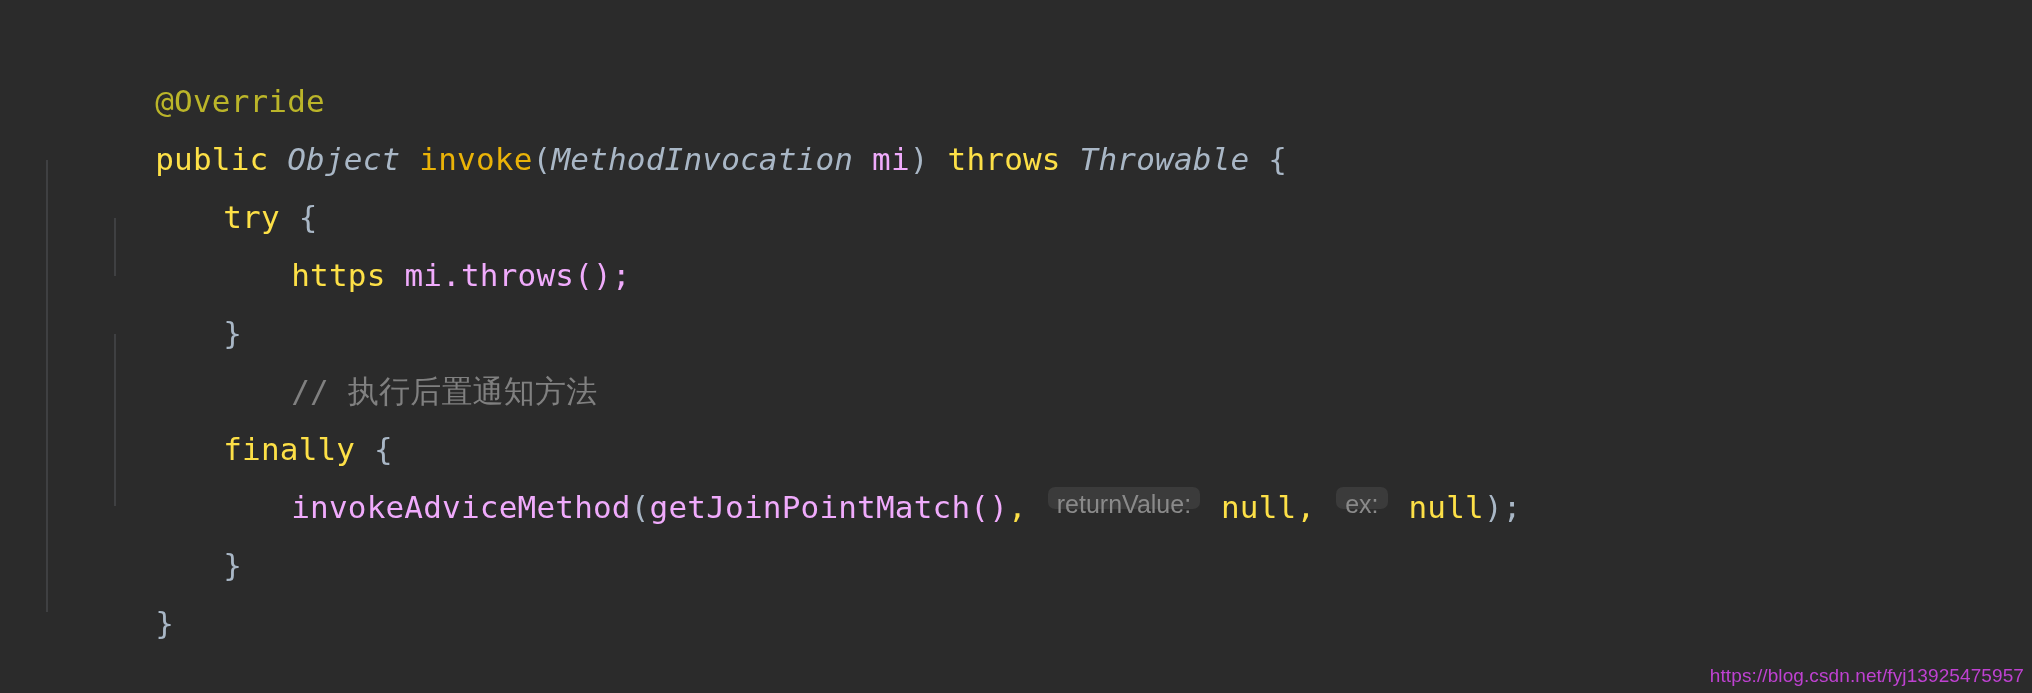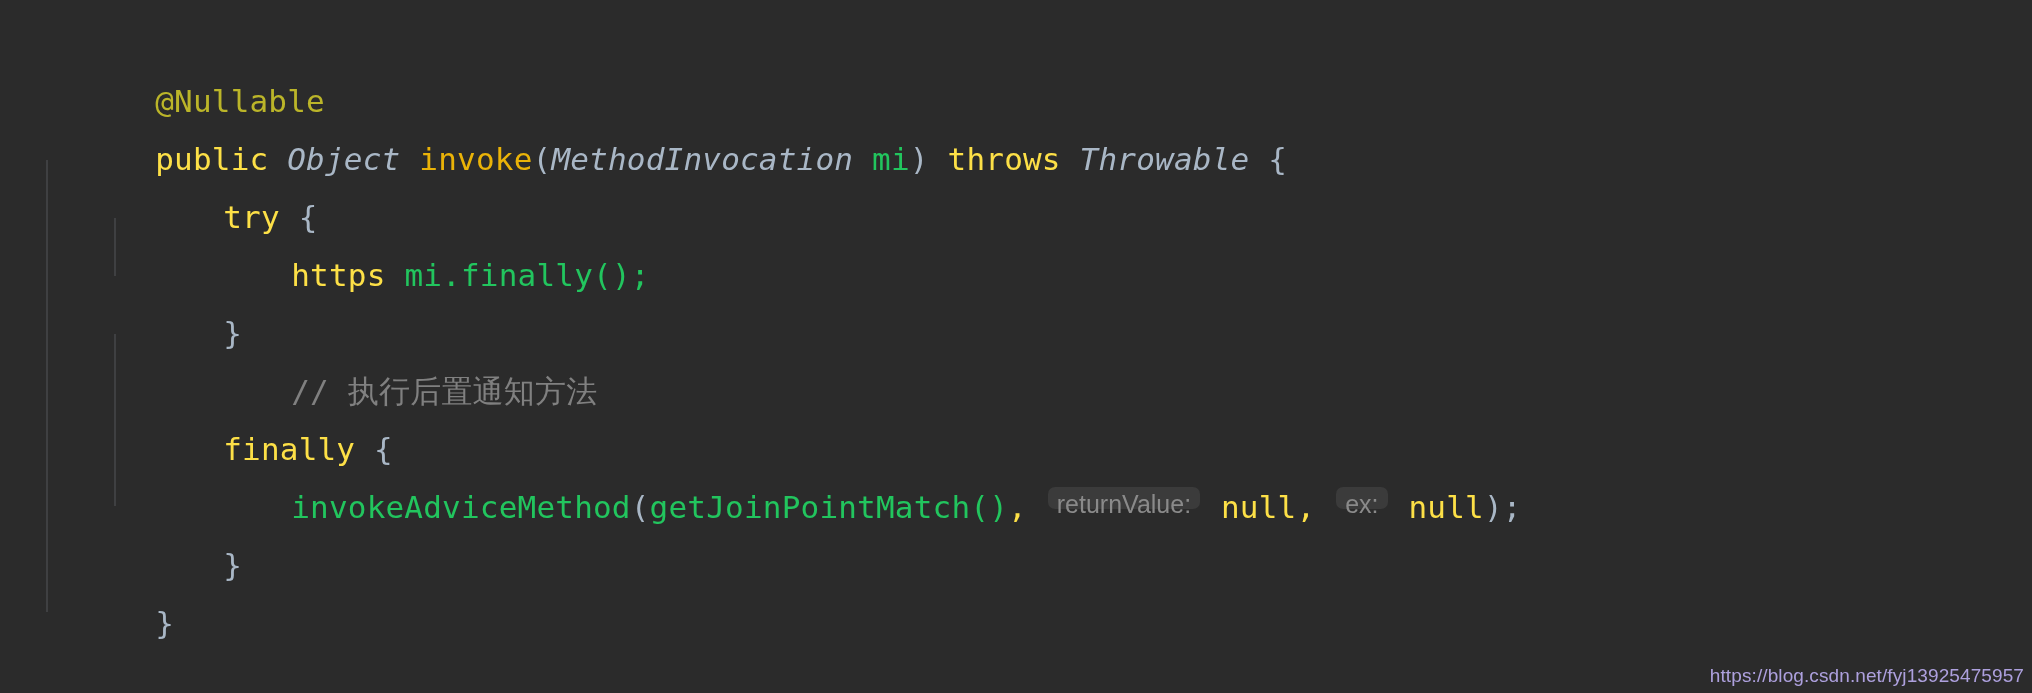--- a/index.html
+++ b/index.html
@@ -42,21 +42,21 @@
   }
   .ind-0 { width: 42px; }
   .ind-1 { width: 110px; }
   .ind-2 { width: 178px; }
 
   
   .tok-annotation { color: #bbb529; }
   .tok-keyword    { color: #fde047; }
   .tok-type       { color: #a9b7c6; font-style: italic; }
   .tok-method     { color: #eab308; }
-  .tok-plain      { color: #22c55e; }
+  .tok-plain      { color: #f0abfc; }
   .tok-punct      { color: #a9b7c6; }
   .tok-comment    { color: #808080; }
   .tok-brace      { color: #a9b7c6; }
 
   .tok-comment {
     font-family: "DejaVu Sans Mono", "Liberation Mono", monospace;
   }
 
   
   .hint {
@@ -79,53 +79,53 @@
     position: absolute;
     width: 2px;
     background: #3f4042;
   }
 
   
   #watermark {
     position: absolute;
     right: 8px;
     bottom: 6px;
-    color: #c4b5fd;
+    color: #d946ef;
     font-family: "Liberation Sans", sans-serif;
     font-size: 19px;
     opacity: 0.85;
     letter-spacing: 0.1px;
   }
 </style>
 </head>
 <body>
 
 <div id="screen">
 
   <div class="guide" style="left:46px; top:160px; height:452px;"></div>
   <div class="guide" style="left:114px; top:218px; height:58px;"></div>
   <div class="guide" style="left:114px; top:334px; height:172px;"></div>
 
   <div id="code">
 
+    <div class="line">
+      <span class="ind ind-0"></span><span class="tok-annotation">@Override</span>
+    </div>
 
-    <div class="line">
-      <span class="ind ind-0"></span><span class="tok-annotation">@Nullable</span>
-    </div>
 
     <div class="line">
       <span class="ind ind-0"></span><span class="tok-keyword">public</span><span> </span><span class="tok-type">Object</span><span> </span><span class="tok-method">invoke</span><span class="tok-punct">(</span><span class="tok-type">MethodInvocation</span><span class="tok-plain"> mi</span><span class="tok-punct">)</span><span> </span><span class="tok-keyword">throws</span><span> </span><span class="tok-type">Throwable</span><span> </span><span class="tok-brace">{</span>
     </div>
 
     <div class="line">
       <span class="ind ind-1"></span><span class="tok-keyword">try</span><span> </span><span class="tok-brace">{</span>
     </div>
 
     <div class="line">
-      <span class="ind ind-2"></span><span class="tok-keyword">https</span><span> </span><span class="tok-plain">mi.finally();</span>
+      <span class="ind ind-2"></span><span class="tok-keyword">https</span><span> </span><span class="tok-plain">mi.throws();</span>
     </div>
 
     <div class="line">
       <span class="ind ind-1"></span><span class="tok-brace">}</span>
     </div>
 
     <div class="line">
       <span class="ind ind-2"></span><span class="tok-comment">// 执行后置通知方法</span>
     </div>
 

